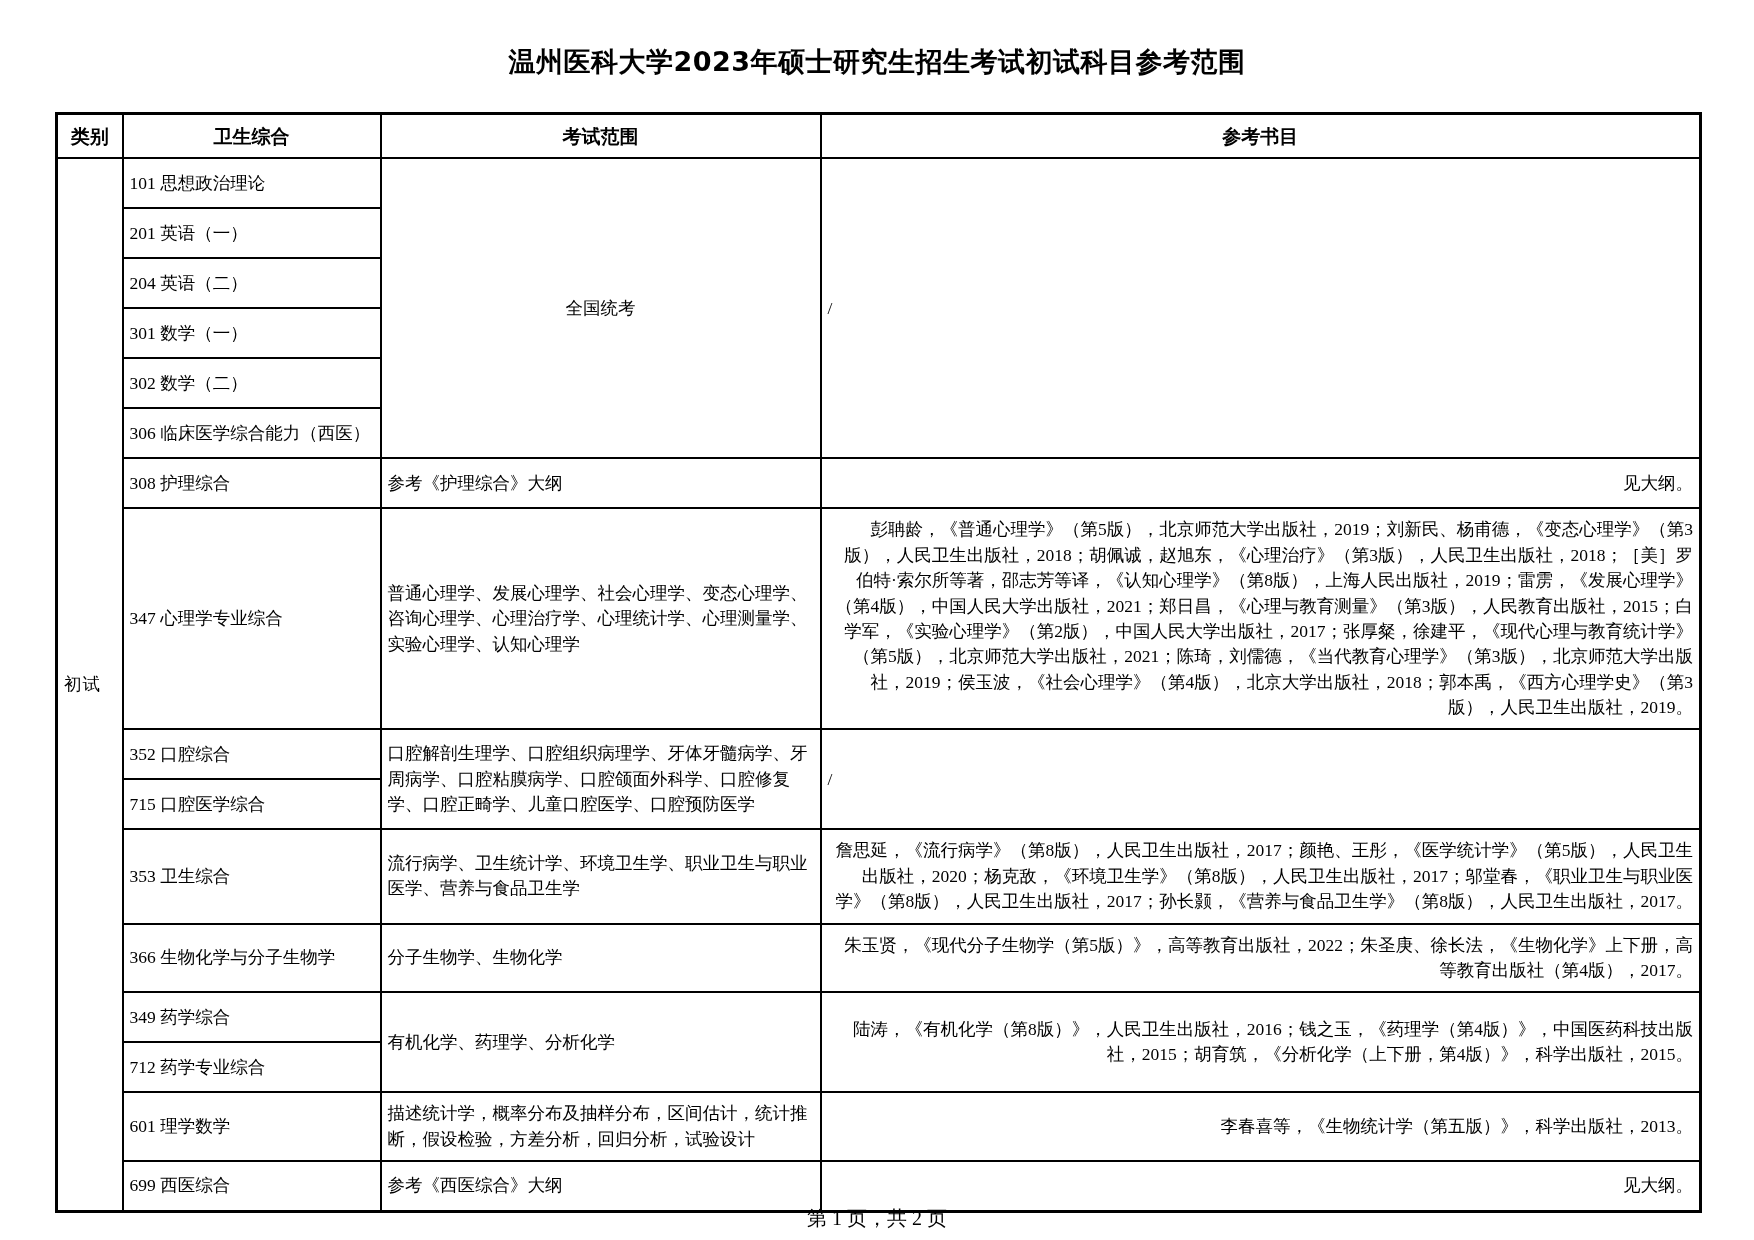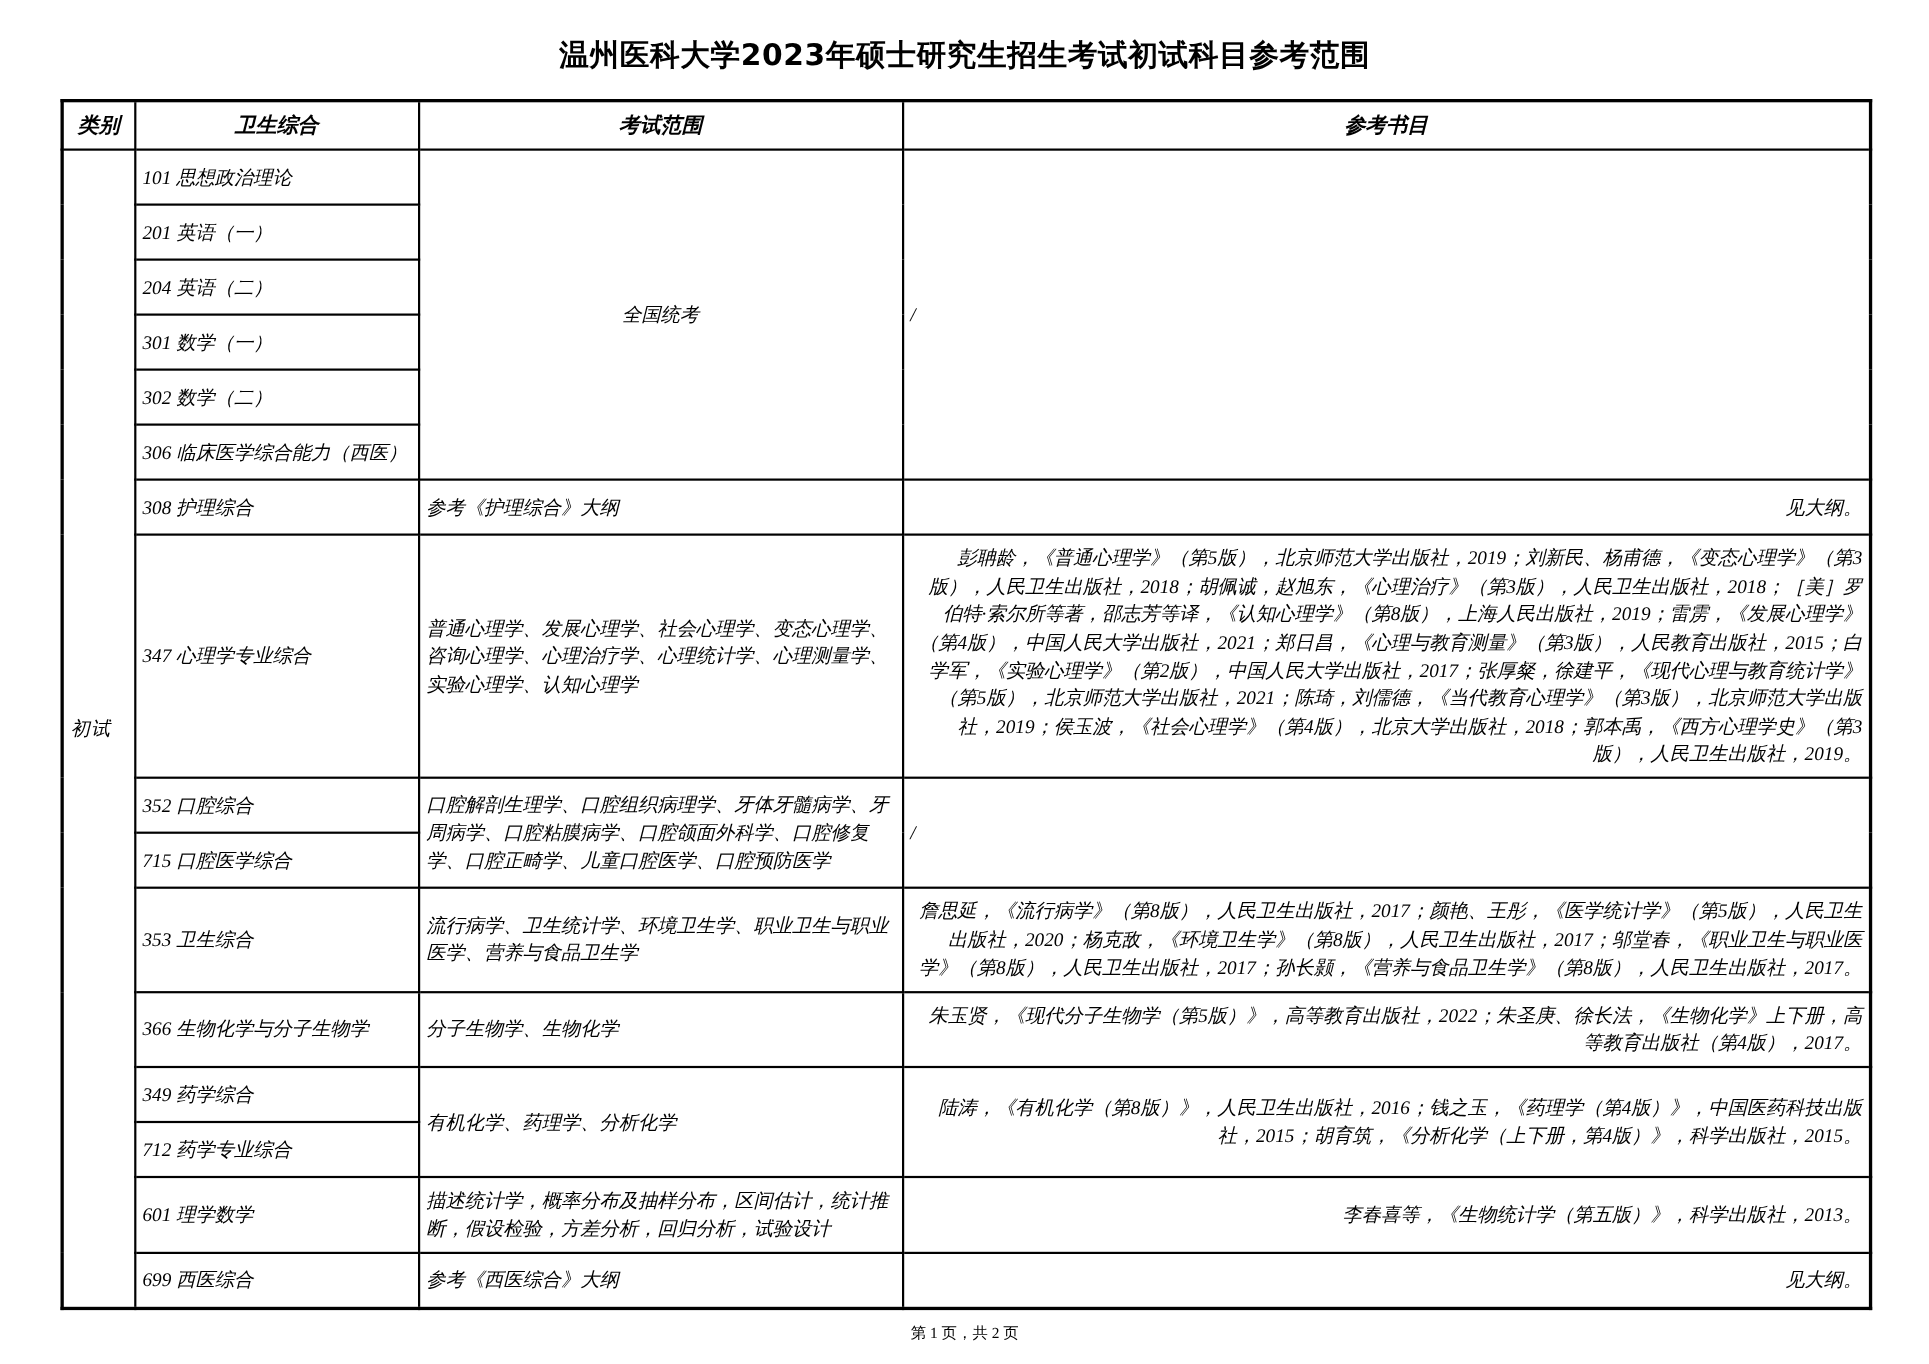--- a/index.html
+++ b/index.html
@@ -21,28 +21,27 @@
     box-sizing: border-box;
     padding: 0;
     position: relative;
   }
   .doc-title {
     text-align: center;
     font-family: "DejaVu Sans", "Liberation Sans", sans-serif;
     font-weight: bold;
     font-size: 27px;
     letter-spacing: 0.5px;
-    margin: 5px;
+    margin: 16px;
     padding-top: 30px;
     padding-bottom: 18px;
     line-height: 1.2;
   }
   .table-wrap {
     padding: 0 55px 0 55px;
-    font-style: italic;
   }
   table.main {
     border-collapse: collapse;
     width: 1644px;
     table-layout: fixed;
     border: 3px solid #000;
   }
   table.main td, table.main th {
     border: 2px solid #000;
     padding: 8px 6px;
@@ -103,21 +102,21 @@
   .justify {
     text-align: justify;
     text-justify: inter-ideograph;
   }
   .footer {
     position: absolute;
     bottom: 24px;
     left: 0;
     width: 1754px;
     text-align: center;
-    font-size: 14px;
+    font-size: 20px;
     font-family: "Liberation Serif", "DejaVu Serif", serif;
   }
 </style>
 </head>
 <body>
 
 <div class="page">
 
   <h1 class="doc-title">温州医科大学2023年硕士研究生招生考试初试科目参考范围</h1>
 

